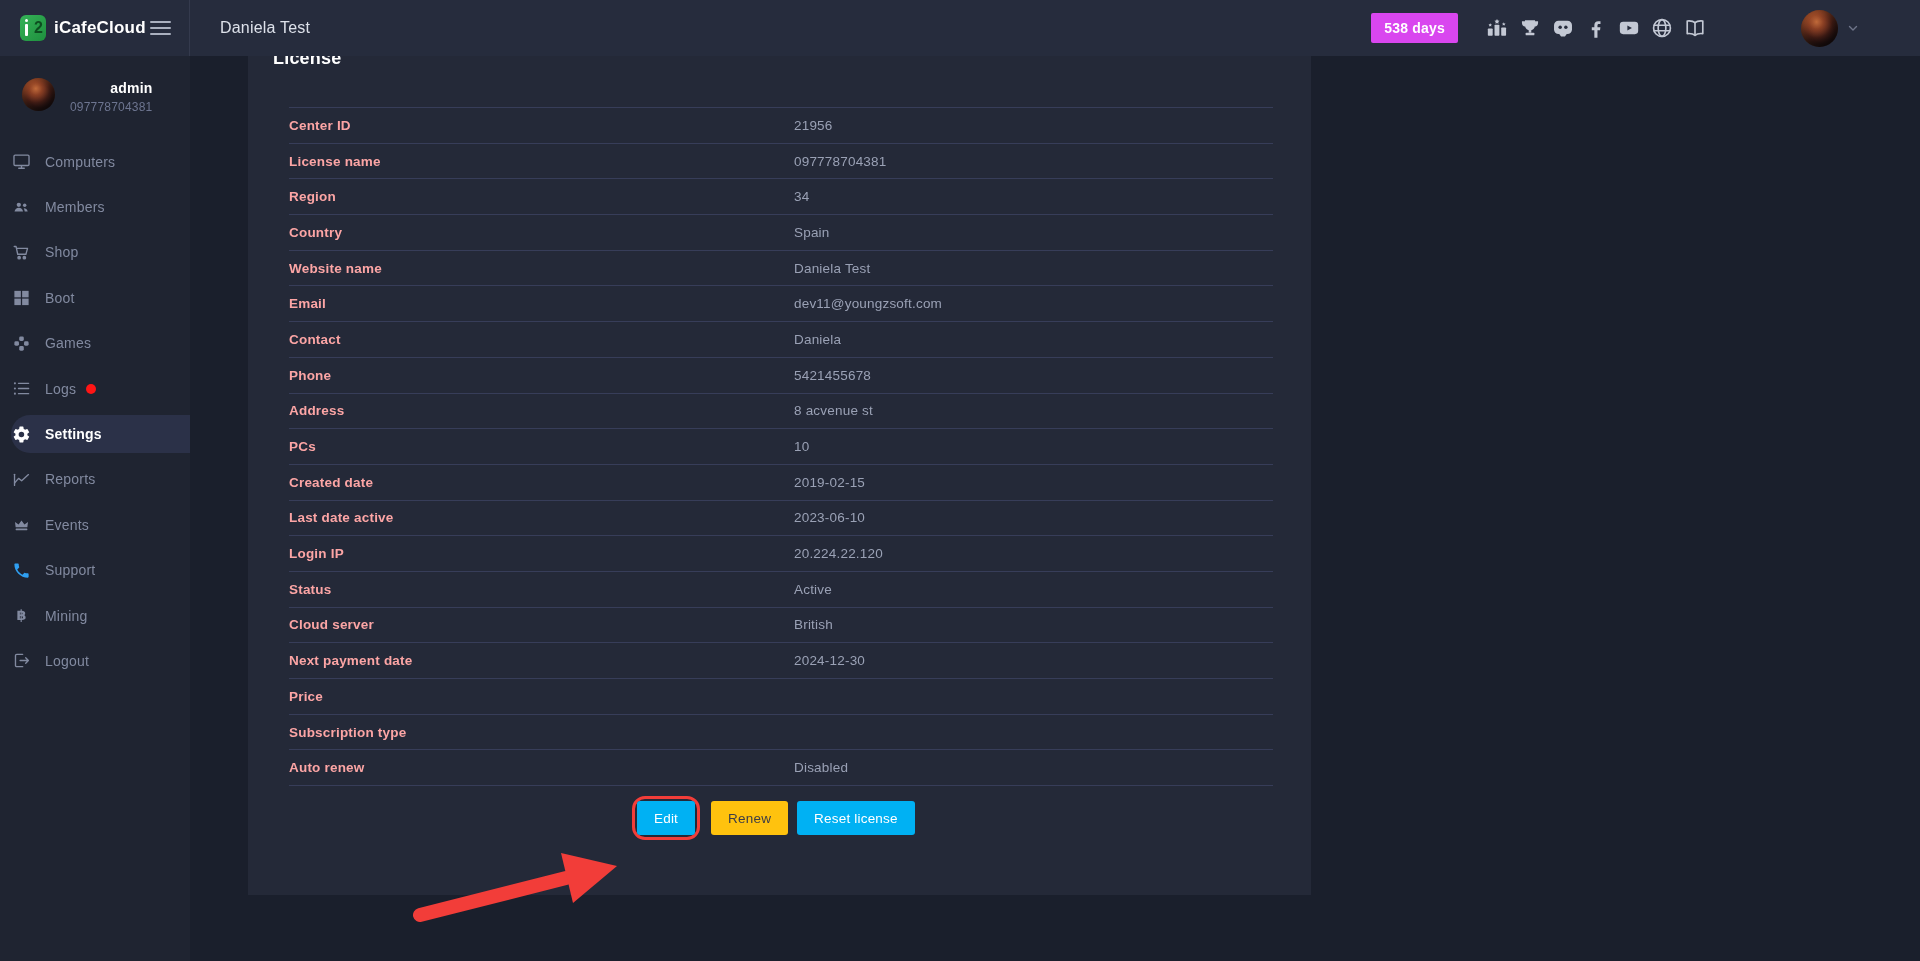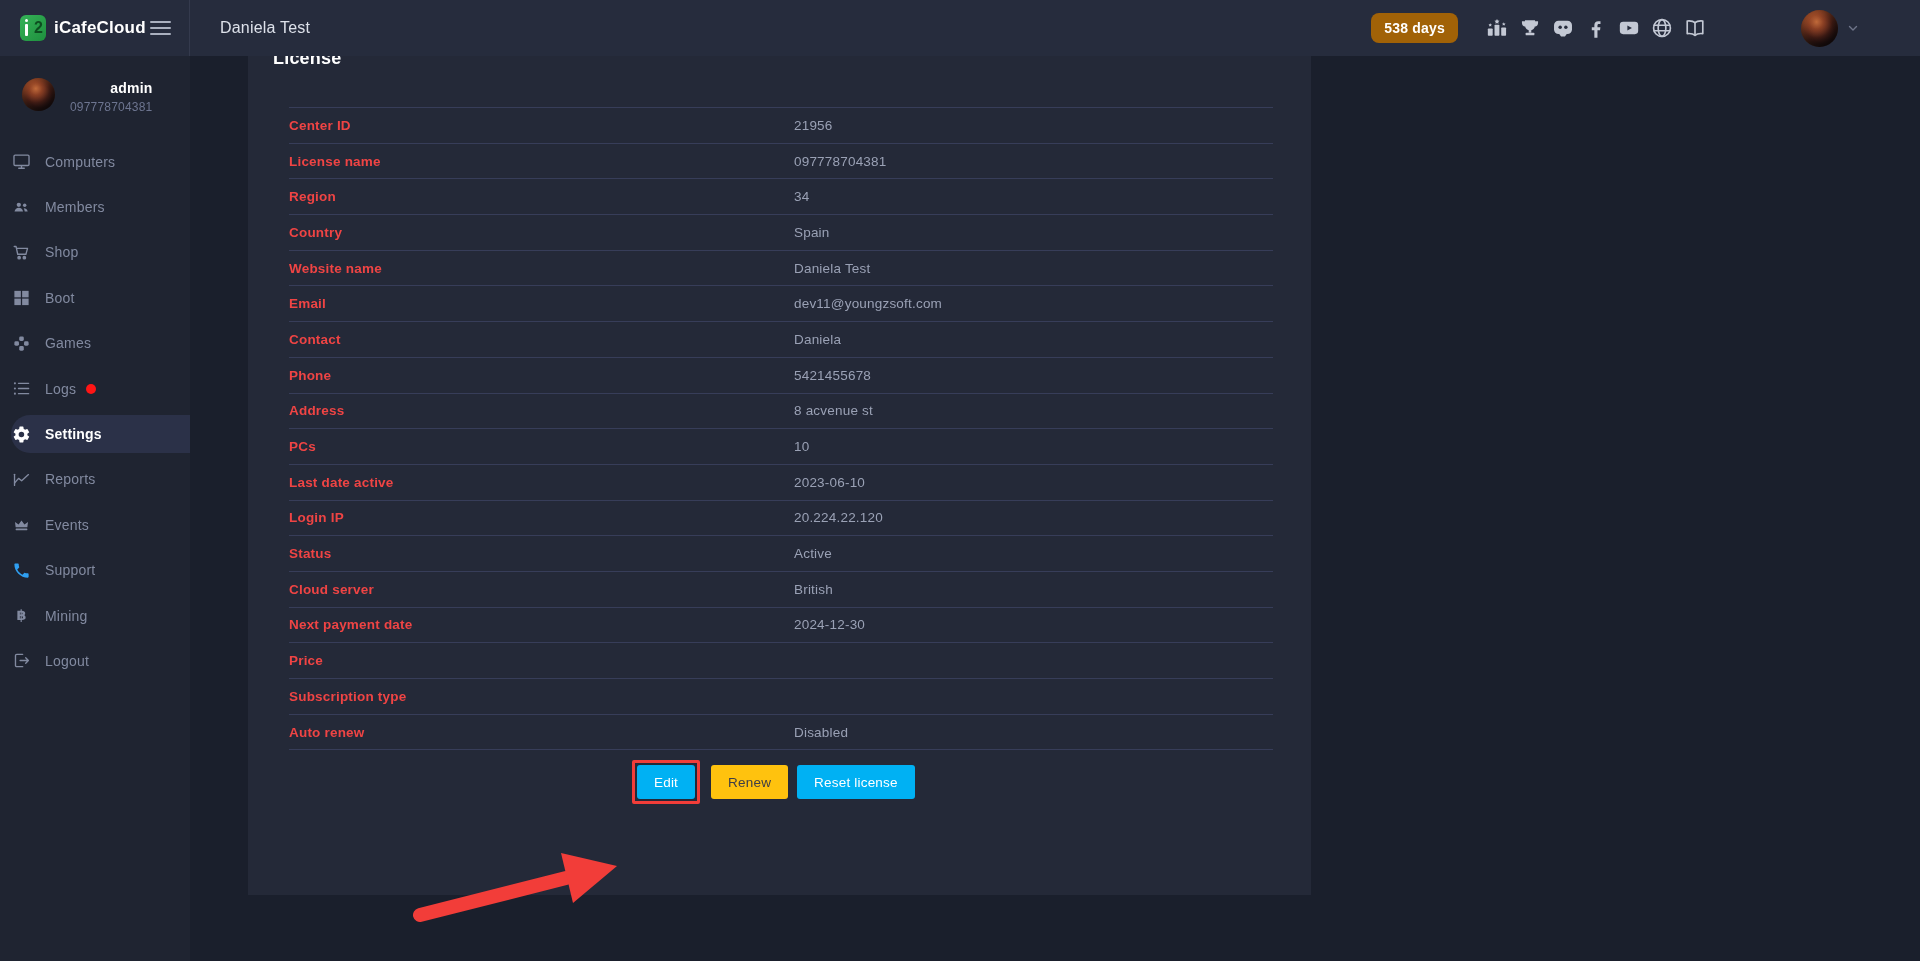--- a/index.html
+++ b/index.html
@@ -29,22 +29,22 @@
   .logo-mark .ibar { position:absolute; left:5px; top:9px; width:3px; height:12px; background:#fff; border-radius:1px; }
   .logo-mark .idot { position:absolute; left:5px; top:4px; width:3px; height:3px; background:#fff; border-radius:50%; }
   .logo-mark .two  { position:absolute; right:3px; top:3px; font-size:16px; font-weight:bold; color:#0d4d20; line-height:20px; }
   .logo-text { color:#fff; font-size:17px; font-weight:700; margin-left:8px; }
   .hamburger { margin-left:auto; margin-right:18px; cursor:pointer; }
   .hamburger span { display:block; width:21px; height:2.5px; background:#aab0bf; border-radius:2px; margin:3.5px 0; }
   .page-title { margin-left:30px; font-size:16px; color:#dde1ea; }
 
   .topbar-right { margin-left:auto; display:flex; align-items:center; padding-right:60px; }
   .days-badge {
-    background:#a16207; color:#fff; font-size:14px; font-weight:600;
-    padding:7px 13px; border-radius:8px; cursor:pointer; margin-right:22px;
+    background:#d946ef; color:#fff; font-size:14px; font-weight:600;
+    padding:7px 13px; border-radius:2px; cursor:pointer; margin-right:22px;
   }
   .tb-icons { display:flex; align-items:center; }
   .tb-icons .tbi { width:23px; height:23px; margin:0 5px; color:#c3c8d4; display:flex; align-items:center; justify-content:center; cursor:pointer; }
   .tb-icons .tbi svg { width:22px; height:22px; }
   .avatar {
     width:37px; height:37px; border-radius:50%; cursor:pointer; margin-left:90px;
     background:radial-gradient(circle at 42% 32%, #c06a3a 0%, #8a3f24 22%, #4a2018 48%, #1c1216 78%, #100c10 100%);
     box-shadow:inset -4px -6px 10px rgba(0,0,0,.6), inset 3px 3px 6px rgba(255,140,60,.25);
   }
   .chev { margin-left:8px; color:#6e7489; display:flex; cursor:pointer; }
@@ -83,25 +83,25 @@
   
   .main-panel {
     position:absolute; left:248px; top:56px; width:1063px; height:839px;
     background:#242938; overflow:hidden; z-index:5;
   }
   .license-heading {
     margin:-8px 0 0 25px; font-size:18px; font-weight:700; color:#fff;
   }
   .license-table { margin:38px 38px 0 41px; border-top:1px solid #373d59; }
   .lrow { display:flex; align-items:center; height:35.7px; border-bottom:1px solid #373d59; font-size:13.5px; }
-  .lrow .lab { width:505px; color:#ef4444; font-weight:700; flex:0 0 auto; }
+  .lrow .lab { width:505px; color:#fca5a5; font-weight:700; flex:0 0 auto; }
   .lrow .val { color:#9aa1b5; }
 
   .btn-row { display:flex; align-items:center; margin:10px 0 0 384px; }
-  .hl-box { border:3px solid #f23d39; border-radius:2px; padding:2px; margin-right:11px; }
+  .hl-box { border:3px solid #f23d39; border-radius:13px; padding:2px; margin-right:11px; }
   .btn {
     height:34px; border:none; border-radius:3px; cursor:pointer;
     font-family:inherit; font-size:13.5px; letter-spacing:.2px; padding:0 17px;
   }
   .btn.primary { background:#00b1f3; color:#fff; }
   .btn.warning { background:#ffc20e; color:#3d3d46; margin-right:9px; }
 
   .arrow-svg { position:absolute; left:380px; top:828px; z-index:30; pointer-events:none; }
 </style>
 </head>
@@ -351,20 +351,24 @@
       </div>
       <div class="lrow">
         <div class="lab">Address</div>
         <div class="val">8 acvenue st</div>
       </div>
       <div class="lrow">
         <div class="lab">PCs</div>
         <div class="val">10</div>
       </div>
       <div class="lrow">
+        <div class="lab">Created date</div>
+        <div class="val">2019-02-15</div>
+      </div>
+      <div class="lrow">
         <div class="lab">Last date active</div>
         <div class="val">2023-06-10</div>
       </div>
       <div class="lrow">
         <div class="lab">Login IP</div>
         <div class="val">20.224.22.120</div>
       </div>
       <div class="lrow">
         <div class="lab">Status</div>
         <div class="val">Active</div>

